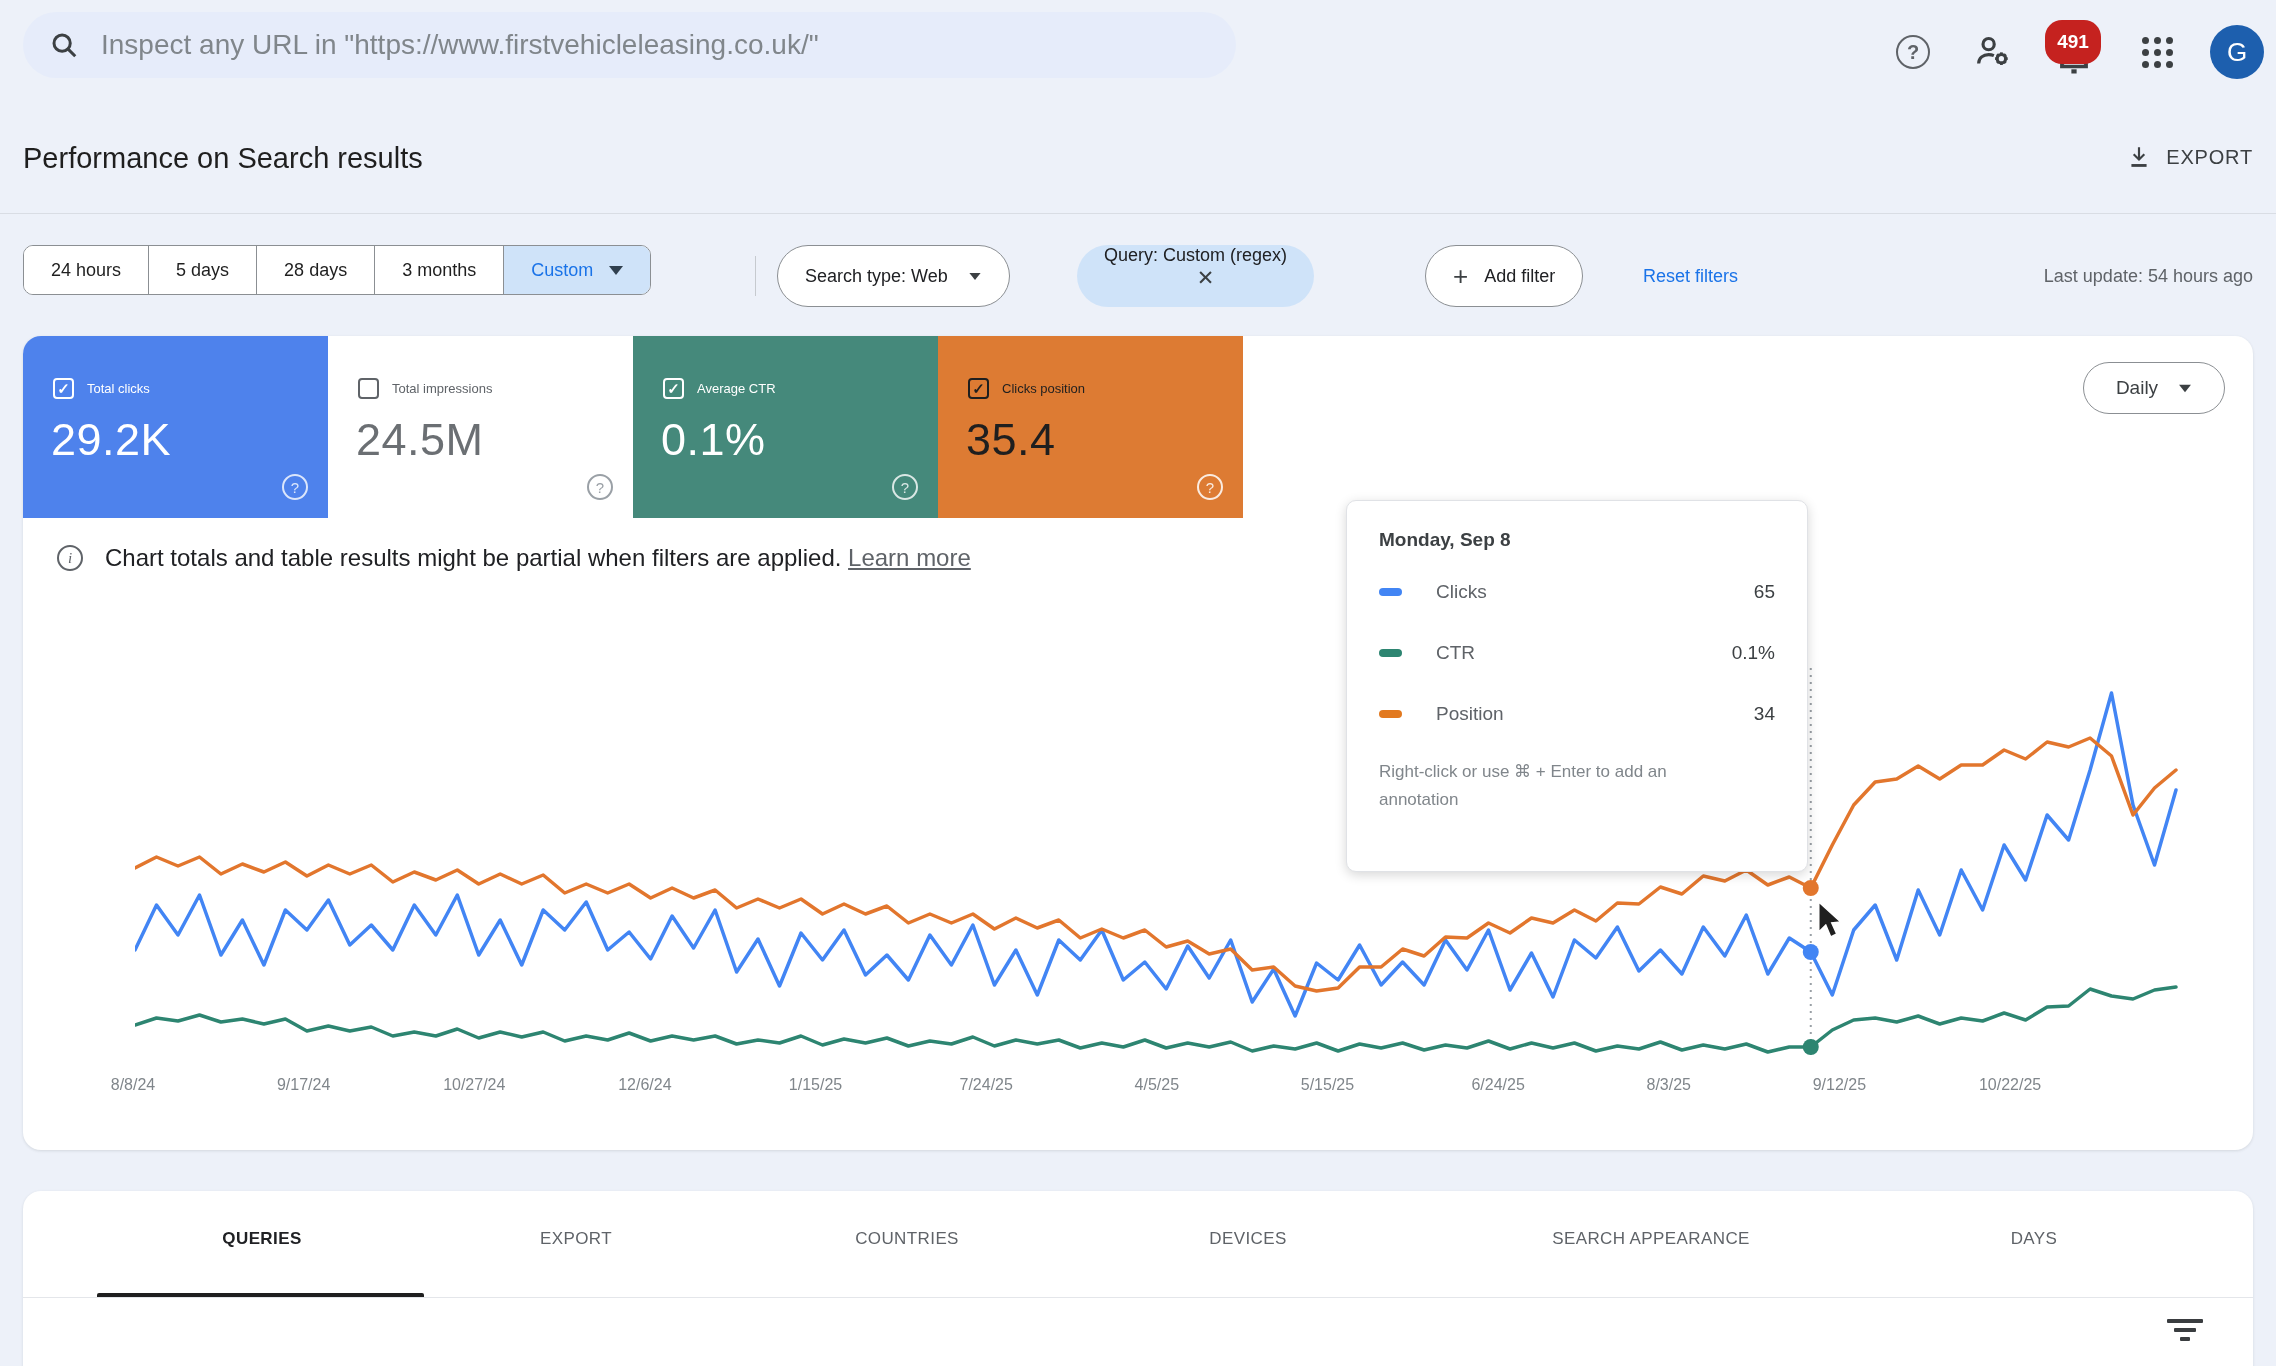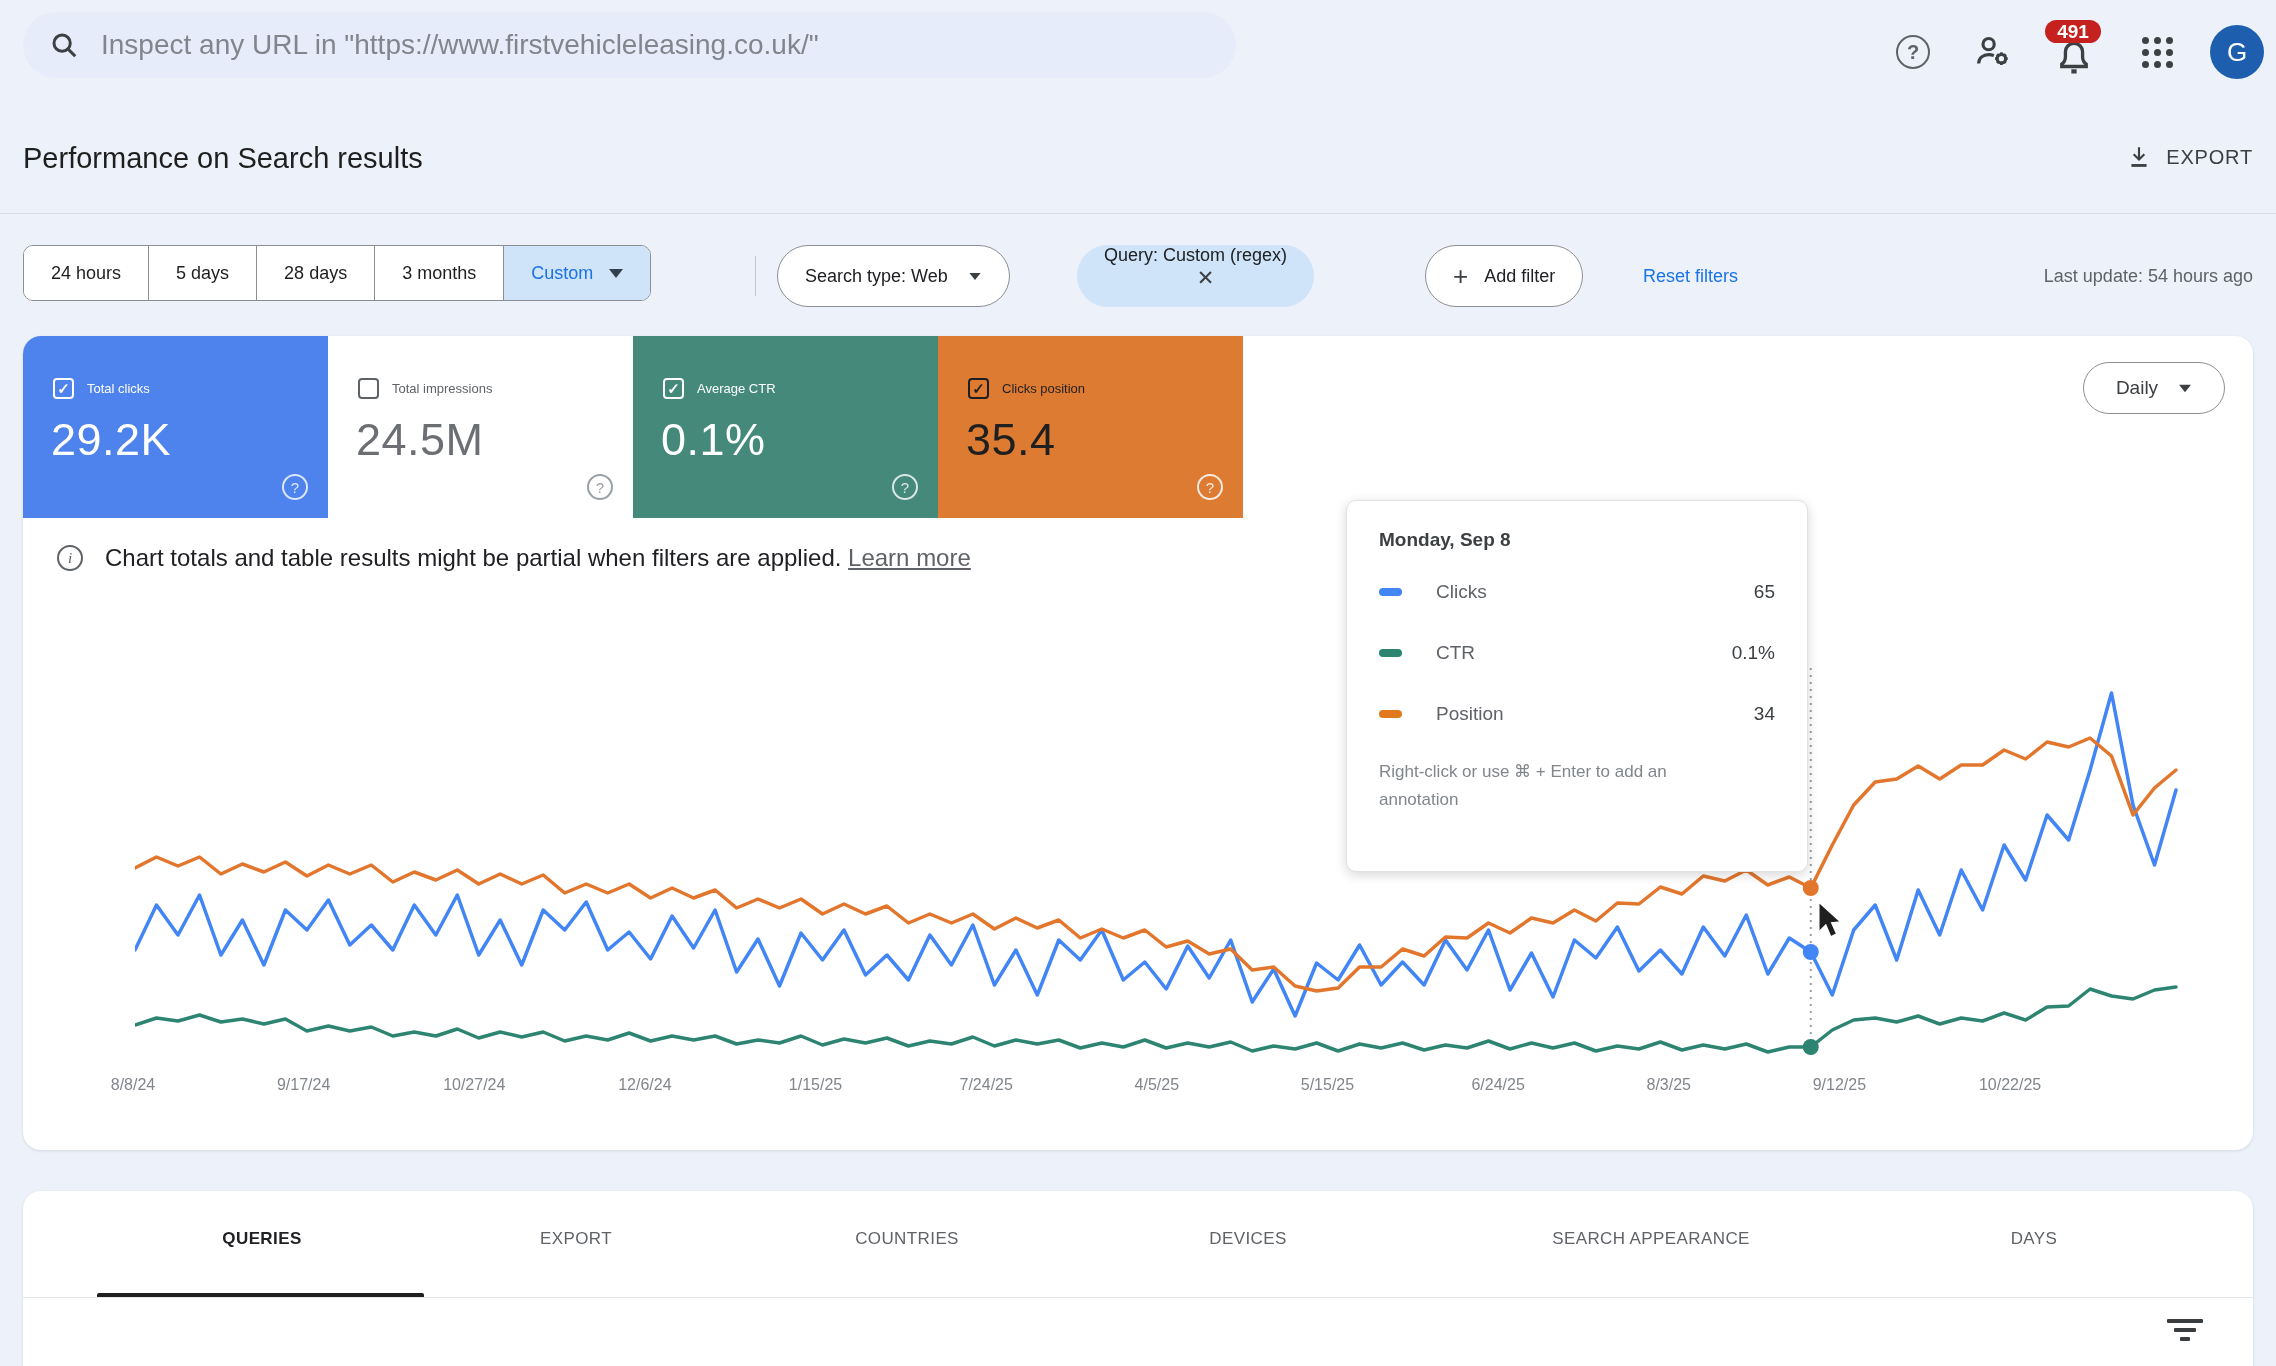--- a/index.html
+++ b/index.html
@@ -6,30 +6,30 @@
   html,body { width:2276px; height:1366px; }
   body { font-family:"Liberation Sans", sans-serif; background:#edf1f9; position:relative; overflow:hidden; }
   .abs { position:absolute; }
 
   
   .search-pill { left:23px; top:12px; width:1213px; height:66px; border-radius:33px; background:#e6ecfa; display:flex; align-items:center; padding:0 26px; }
   .search-pill input { border:none; outline:none; background:transparent; flex:1; margin-left:22px; font-size:28px; color:#5f6368; font-family:"Liberation Sans",sans-serif; }
   .search-pill input::placeholder { color:#80868b; opacity:1; }
   .tb-icon { width:48px; height:48px; display:flex; align-items:center; justify-content:center; cursor:pointer; }
   .qcircle { width:34px; height:34px; border:2.5px solid #5f6368; border-radius:50%; color:#5f6368; font-size:20px; font-weight:bold; display:flex; align-items:center; justify-content:center; }
-  .badge { left:2045px; top:20px; min-width:56px; height:23px; background:#c5221f; border-radius:17px; color:#fff; font-size:19px; font-weight:bold; display:flex; align-items:center; justify-content:center; padding:0 10px; z-index:3; }
+  .badge { left:2045px; top:20px; min-width:56px; height:44px; background:#c5221f; border-radius:17px; color:#fff; font-size:19px; font-weight:bold; display:flex; align-items:center; justify-content:center; padding:0 10px; z-index:3; }
   .grid9 { display:grid; grid-template-columns:repeat(3,7px); grid-template-rows:repeat(3,7px); gap:5px; }
   .grid9 span { width:7px; height:7px; border-radius:50%; background:#3c4043; }
   .avatar { left:2210px; top:25px; width:54px; height:54px; border-radius:50%; background:#1d5fae; color:#fff; font-size:26px; display:flex; align-items:center; justify-content:center; cursor:pointer; }
 
   
   .page-title { left:23px; top:142px; font-size:29px; color:#1f1f1f; }
   .export-btn { right:23px; top:144px; display:flex; align-items:center; gap:14px; color:#3c4043; font-size:20px; letter-spacing:.8px; cursor:pointer; }
   .hdr-divider { left:0; top:213px; width:2276px; height:1px; background:#d9dde4; }
-  .seg { left:23px; top:245px; display:flex; border:1px solid #8b8f93; border-radius:10px; overflow:hidden; height:56px; background:#fff; }
+  .seg { left:23px; top:245px; display:flex; border:1px solid #8b8f93; border-radius:10px; overflow:hidden; height:50px; background:#fff; }
   .seg .seg-item { padding:0 27px; display:flex; align-items:center; font-size:18px; color:#1f1f1f; border-right:1px solid #8b8f93; cursor:pointer; background:#fff; }
   .seg .seg-item:last-child { border-right:none; }
   .seg .seg-item.active { background:#cfe3f9; color:#1a73e8; gap:16px; }
   .caret { width:0; height:0; border-left:7px solid transparent; border-right:7px solid transparent; border-top:9px solid #3c4043; display:inline-block; }
   .seg .caret { border-top-color:#30404f; }
   .vdivider { left:755px; top:256px; width:1px; height:40px; background:#c6cacf; }
   .chip { top:245px; height:62px; border-radius:31px; display:flex; align-items:center; padding:0 27px; font-size:18px; color:#202124; cursor:pointer; }
   .chip.outlined { border:1px solid #8b8f93; background:#fff; }
   .chip.filled { background:#cfe3f9;flex-direction:column; }
   .chip .x { margin-left:20px; font-size:21px; color:#3c4043; }

